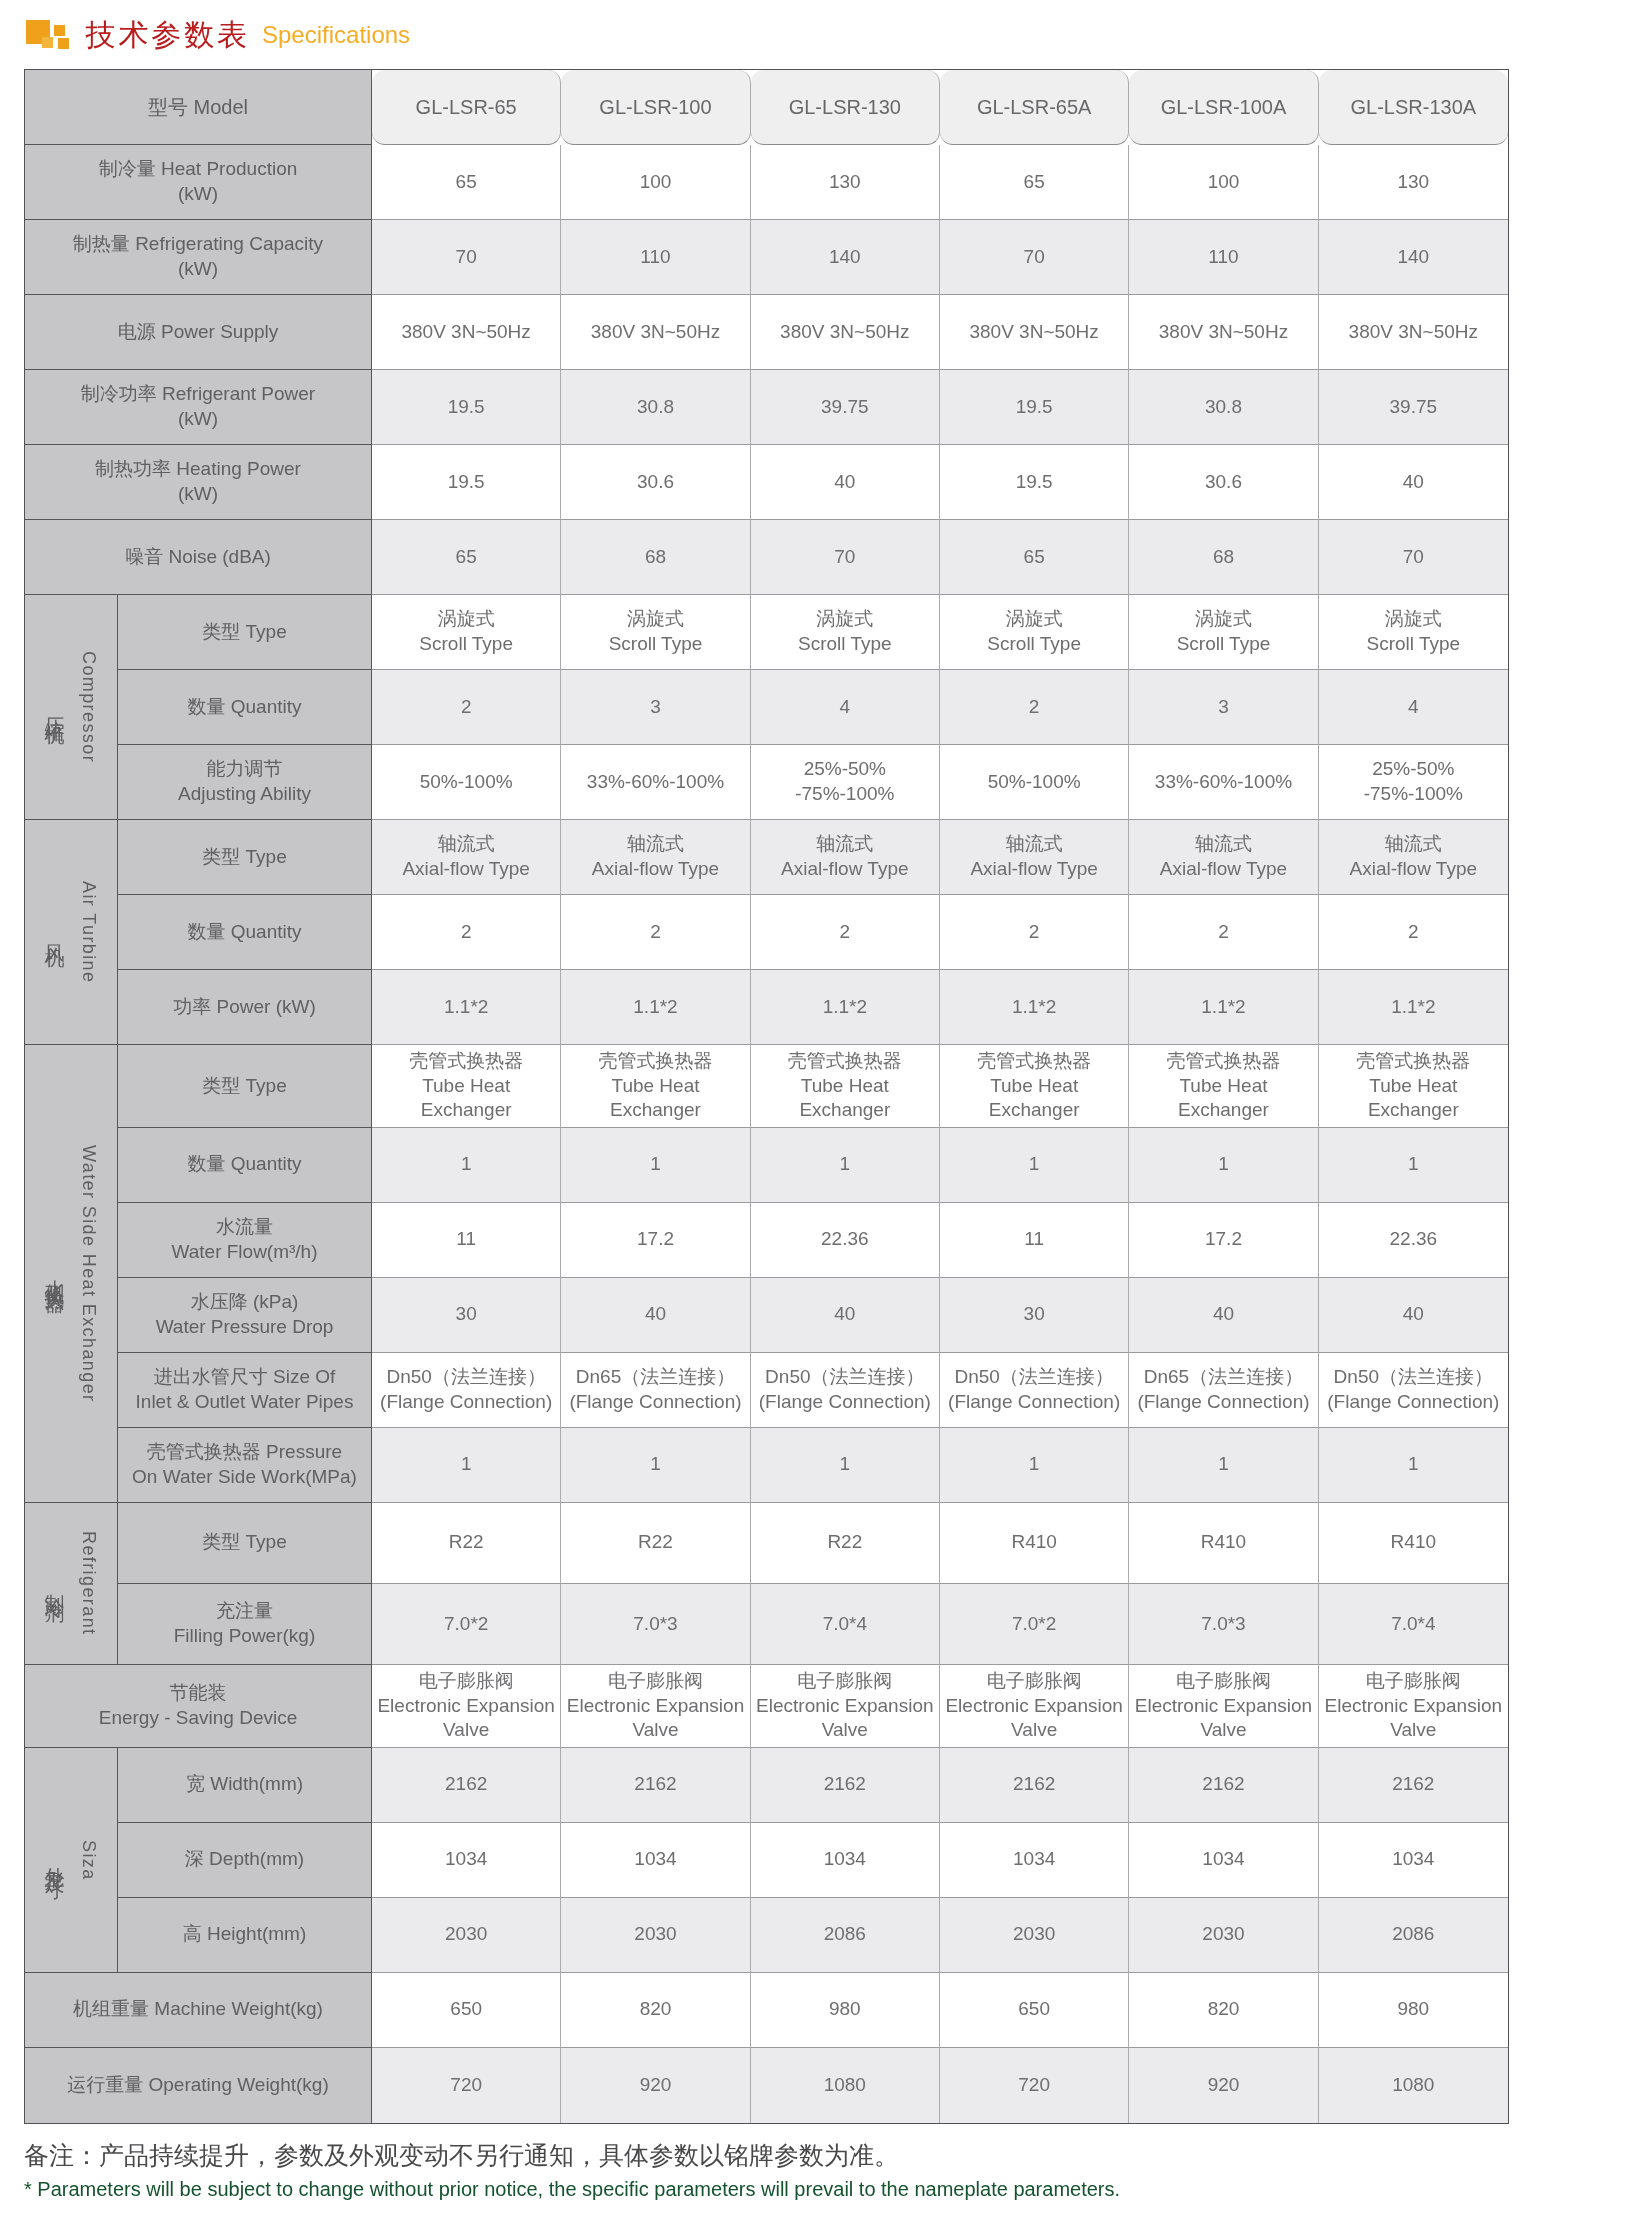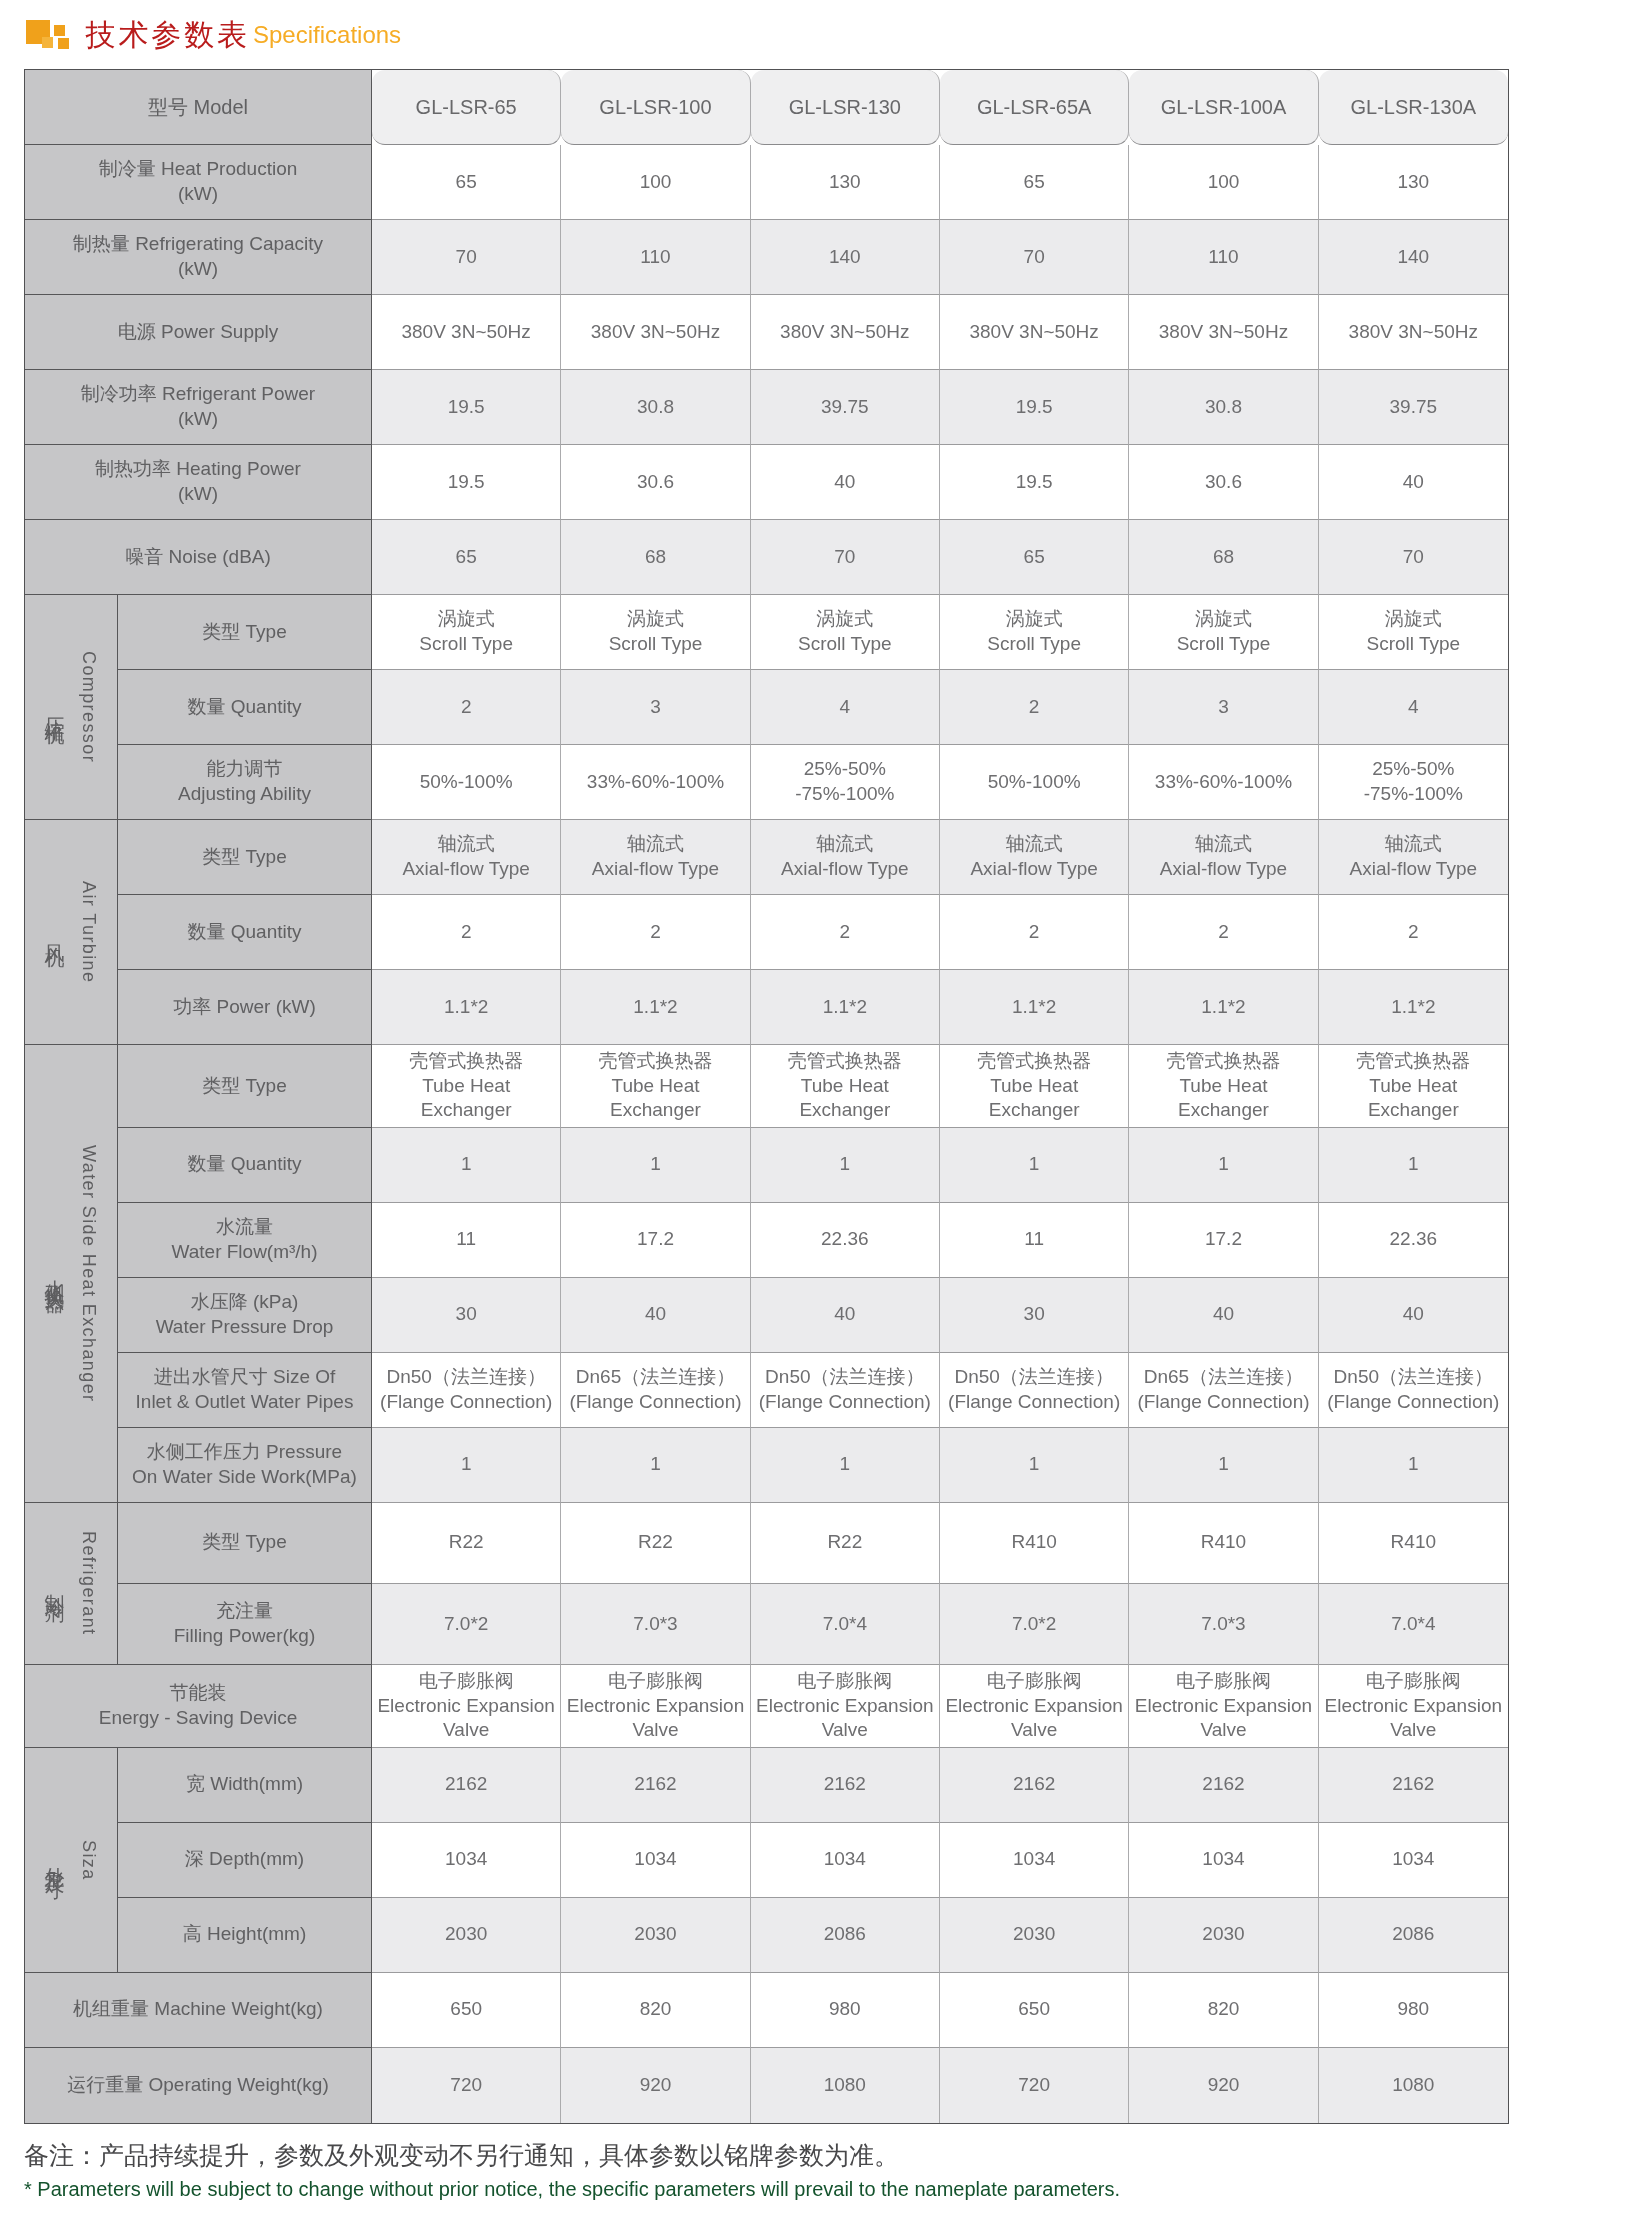--- a/index.html
+++ b/index.html
@@ -8,21 +8,21 @@
 
   
   .titlebar{display:flex;align-items:center;height:48px;margin:1.9px 0 9.6px 0;}
   .logo{position:relative;width:50px;height:46px;flex:0 0 50px;}
   .logo i{position:absolute;display:block;}
   .logo .b{width:24px;height:24px;left:1.9px;top:7.7px;background:#F0A11B;}
   .logo .s1{width:10.6px;height:10.6px;left:30px;top:12.5px;background:#F0A11B;}
   .logo .s2{width:10.6px;height:10.6px;left:18px;top:25px;background:#F5B43B;}
   .logo .s3{width:10.6px;height:10.6px;left:34px;top:26px;background:#F0A11B;}
   .t-zh{font-size:30px;font-weight:normal;color:#b91c1c;letter-spacing:2.9px;margin-left:11.5px;}
-  .t-en{font-size:24px;color:#F6AC25;margin-left:3px;}
+  .t-en{font-size:24px;color:#F6AC25;margin-left:12px;}
 
   
   table{width:1485px;border-collapse:separate;border-spacing:0;border:1.9px solid #515153;table-layout:fixed;}
   tr{height:75px;}
   td{border-right:1px solid #ABABAD;border-bottom:1.9px solid #9B9B9D;text-align:center;vertical-align:middle;
      white-space:pre-line;color:#6E6E70;font-size:19px;line-height:1.3;padding:3.8px 2.9px;overflow:hidden;}
   td:last-child{border-right:none;}
   tr:last-child td{border-bottom:none;}
   .lbl,.sub,.grp,.hl{background:#C6C6C8;border-right:1.9px solid #565658;border-bottom:1.9px solid #565658;
      color:#606062;font-size:19px;}
@@ -281,21 +281,21 @@
       <td class="v">Dn50（法兰连接）
 (Flange Connection)</td>
       <td class="v">Dn50（法兰连接）
 (Flange Connection)</td>
       <td class="v">Dn65（法兰连接）
 (Flange Connection)</td>
       <td class="v">Dn50（法兰连接）
 (Flange Connection)</td>
     </tr>
     <tr class="g">
-      <td class="sub">水侧工作压力 Pressure
+      <td class="sub">壳管式换热器 Pressure
 On Water Side Work(MPa)</td>
       <td class="v">1</td>
       <td class="v">1</td>
       <td class="v">1</td>
       <td class="v">1</td>
       <td class="v">1</td>
       <td class="v">1</td>
     </tr>
 
     <tr class="w">

